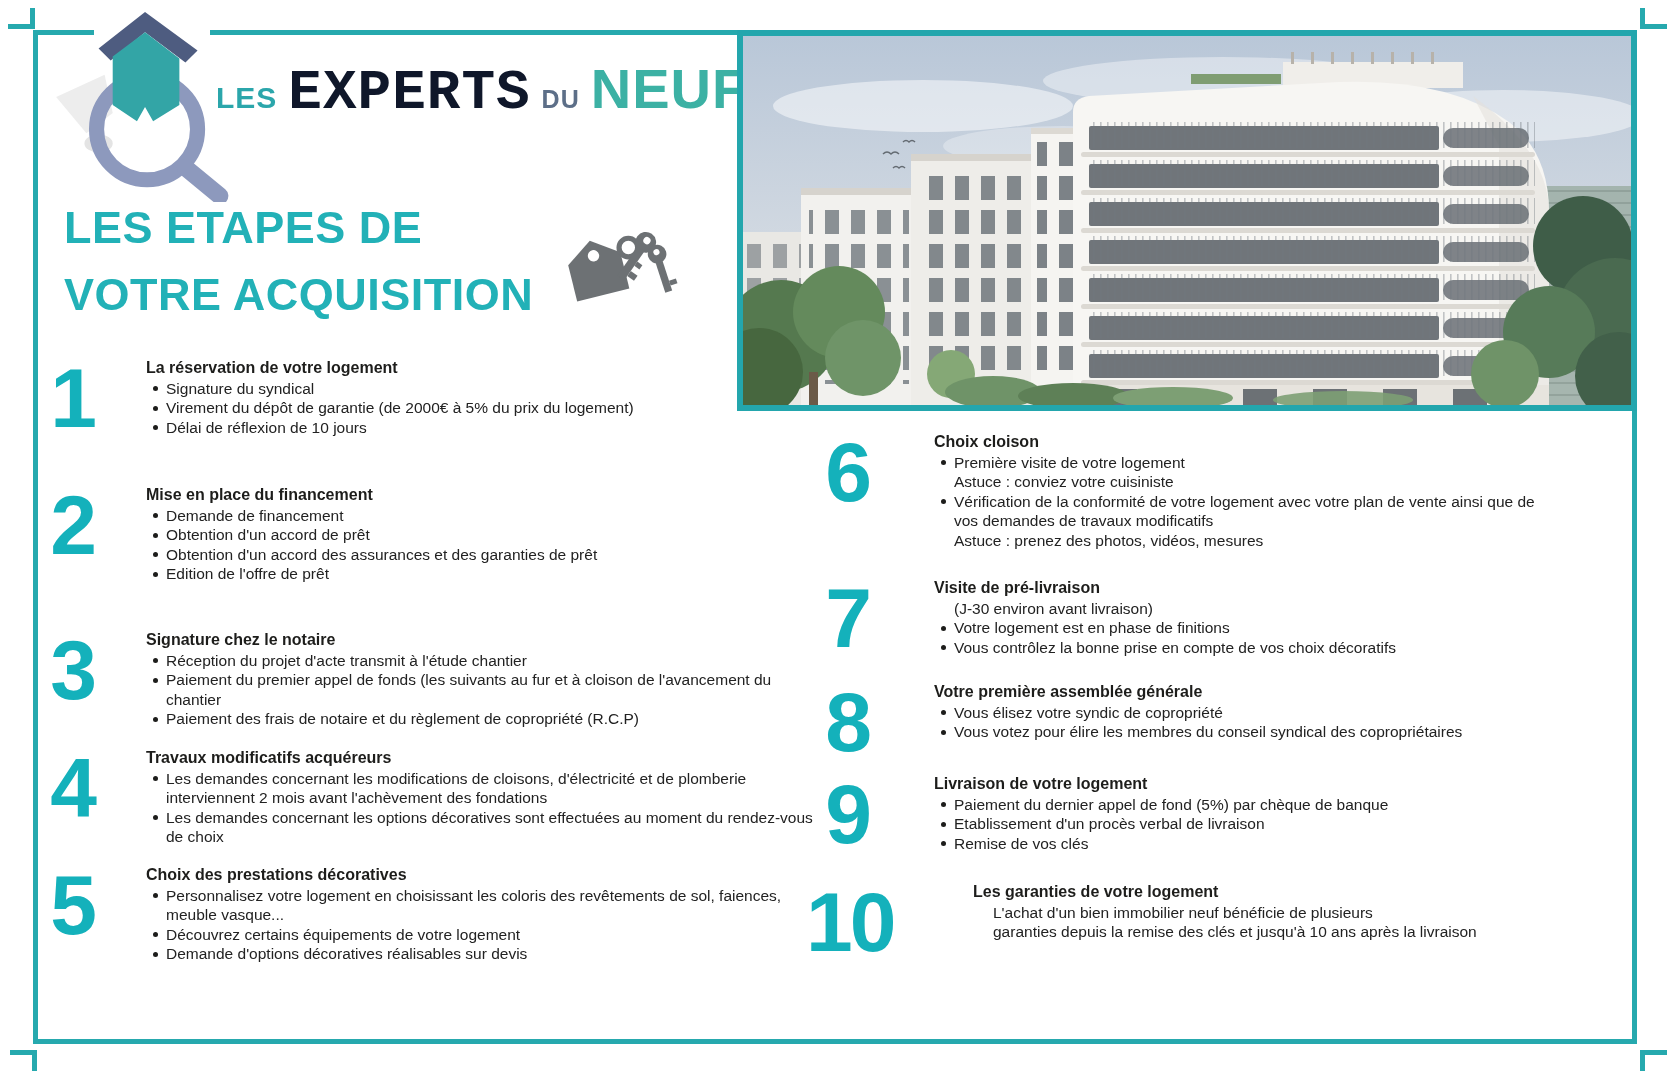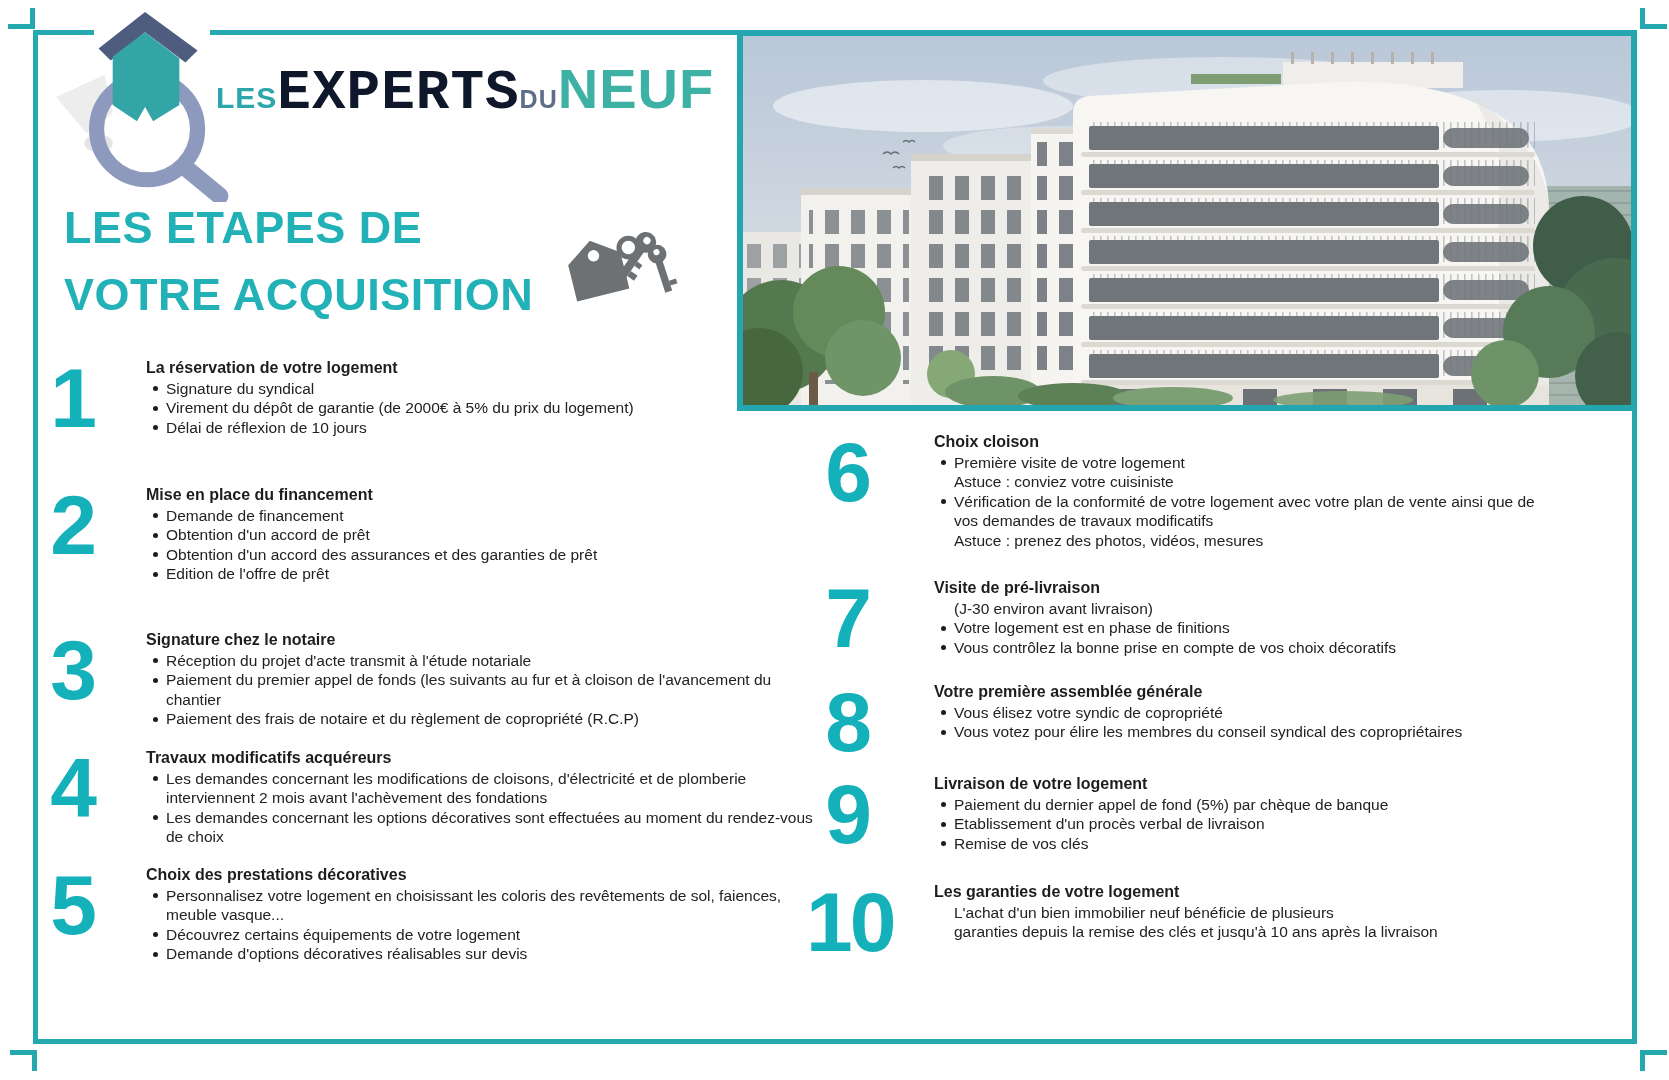--- a/index.html
+++ b/index.html
@@ -11,21 +11,21 @@
   .corner{position:absolute;width:22px;height:16px;border:0 solid #26a9ae;}
   .corner.tl{left:8px;top:8px;border-right-width:5px;border-bottom-width:5px;}
   .corner.tr{left:1640px;top:8px;border-left-width:5px;border-bottom-width:5px;}
   .corner.bl{left:10px;top:1050px;border-right-width:5px;border-top-width:5px;}
   .corner.br{left:1640px;top:1050px;border-left-width:5px;border-top-width:5px;}
   
   .frame{position:absolute;left:33px;top:30px;width:1594px;height:1004px;border:5px solid #26a9ae;}
   .logo-mask{position:absolute;left:94px;top:26px;width:116px;height:16px;background:#fff;}
   
   .logo-svg{position:absolute;left:46px;top:0px;width:192px;height:202px;}
-  .logo-text{position:absolute;left:216px;top:56px;display:flex;align-items:baseline;white-space:nowrap;font-weight:700;}
+  .logo-text{position:absolute;left:216px;top:56px;display:flex;align-items:baseline;gap:11px;white-space:nowrap;font-weight:700;}
   .logo-les{font-size:30px;color:#2ba6ab;letter-spacing:1px;}
   .logo-experts{font-size:56px;color:#0f172a;letter-spacing:1px;font-family:Liberation Mono, monospace;}
   .logo-du{font-size:25px;color:#5d6f88;letter-spacing:1px;}
   .logo-neuf{font-size:56px;color:#3cb1a4;letter-spacing:1px;}
   
   .title{position:absolute;left:64px;top:194px;font-size:45px;line-height:67px;font-weight:700;color:#22b1b7;letter-spacing:.5px;}
   .keys{position:absolute;left:556px;top:218px;width:124px;height:86px;}
   
   .photo{position:absolute;left:737px;top:30px;width:900px;height:381px;border:6px solid #23a6ad;box-sizing:border-box;background:#dfe5ea;}
   .photo svg{display:block;width:100%;height:100%;}
@@ -35,21 +35,21 @@
   .step.col-R{left:806px;width:735px;}
   .step-number{font-size:84px;line-height:68px;font-weight:700;color:#14b1bb;margin-top:9px;text-align:center;letter-spacing:-3px;flex:0 0 auto;}
   .col-L .step-number{width:56px;}
   .col-R .step-number{width:82px;}
   .step-body{flex:1 1 auto;min-width:0;margin-left:44px;}
   .step-heading{font-size:16px;font-weight:700;color:#1d1d1b;line-height:19.5px;padding:3px 0 1px 2px;}
   .step-items{margin:0;padding:0;list-style:none;font-size:15.5px;line-height:19.5px;color:#222222;}
   .step-items li{position:relative;padding-left:22px;}
   .step-items li.b::before{content:"";position:absolute;left:9px;top:7.5px;width:5px;height:5px;border-radius:50%;background:#1d1d1b;}
   .L1{top:355px;} .L2{top:482px;} .L3{top:627px;} .L4{top:745px;} .L5{top:862px;}
-  .R6{top:429px;} .R7{top:575px;} .R8{top:679px;} .R9{top:771px;} .R10{top:879px;}
+  .R6{top:429px;} .R7{top:575px;} .R8{top:679px;} .R9{top:771px;} .R10{top:879px;gap:39px;}
 </style>
 </head>
 <body>
 
 <div class="canvas">
 
   <div class="corner tl"></div>
   <div class="corner tr"></div>
   <div class="corner bl"></div>
   <div class="corner br"></div>
@@ -241,21 +241,21 @@
             <li class="b">Obtention d'un accord des assurances et des garanties de prêt</li>
             <li class="b">Edition de l'offre de prêt</li>
           </ul>
     </div>
   </div>
       <div class="step col-L L3">
     <div class="step-number">3</div>
     <div class="step-body">
       <div class="step-heading">Signature chez le notaire</div>
       <ul class="step-items">
-            <li class="b">Réception du projet d'acte transmit à l'étude notariale</li>
+            <li class="b">Réception du projet d'acte transmit à l'étude chantier</li>
             <li class="b">Paiement du premier appel de fonds (les suivants au fur et à cloison de l'avancement du chantier</li>
             <li class="b">Paiement des frais de notaire et du règlement de copropriété (R.C.P)</li>
           </ul>
     </div>
   </div>
       <div class="step col-L L4">
     <div class="step-number">4</div>
     <div class="step-body">
       <div class="step-heading">Travaux modificatifs acquéreurs</div>
       <ul class="step-items">

